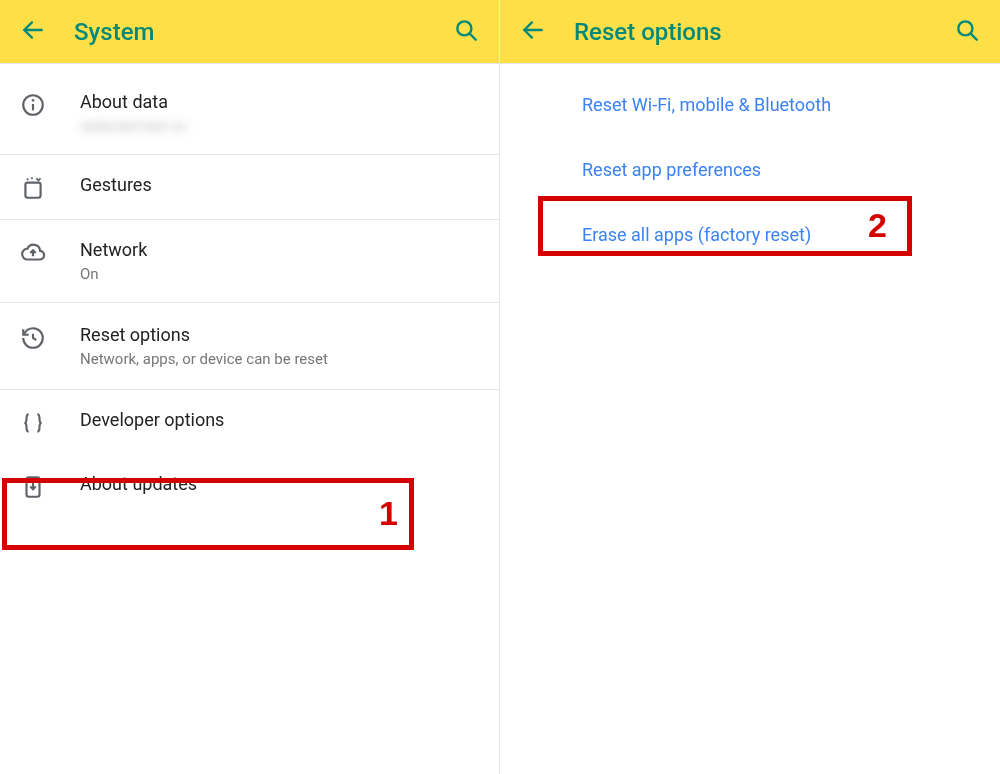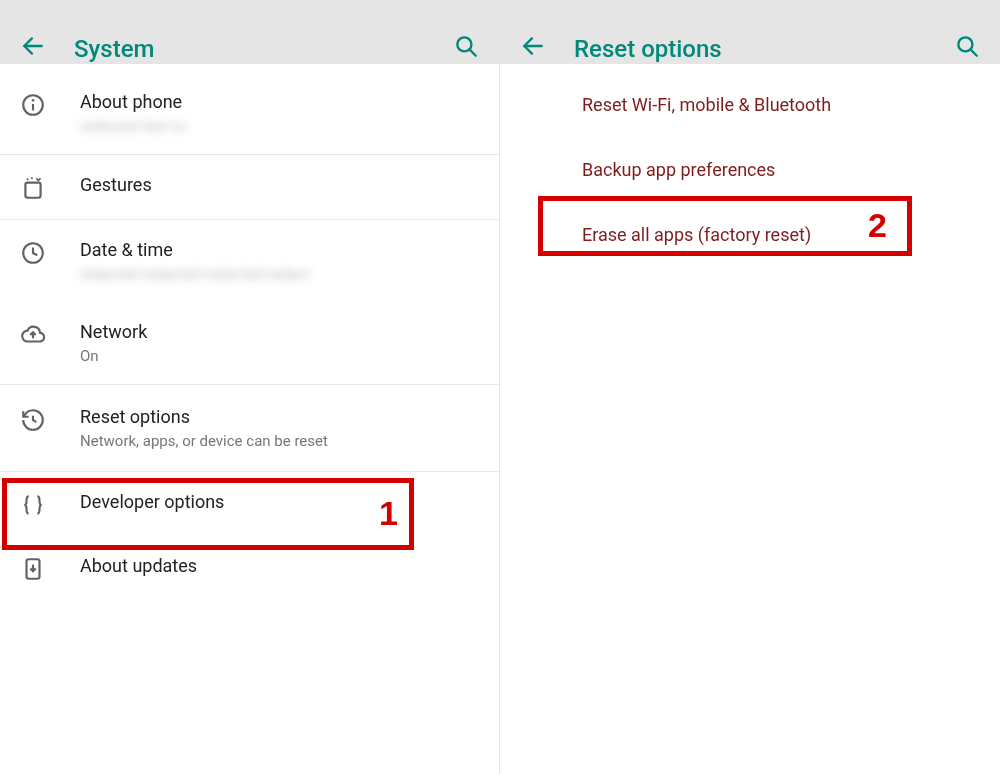--- a/index.html
+++ b/index.html
@@ -11,23 +11,23 @@
     position:relative; overflow:hidden;
   }
   .panel {
     position:absolute; top:0; height:774px;
     background:#fff;
   }
   .panel-left  { left:0;   width:500px; border-right:1px solid #e7e7e7; }
   .panel-right { left:500px; width:500px; }
 
   .appbar {
-    height:64px; display:flex; align-items:flex-end;
+    height:64px; display:flex; align-items:center;
     padding:0 20px;
-    background:#e5e5e5;
+    background:#fde047;
     border-bottom:1px solid #e5e5e5;
   }
   .appbar .back { color:#00897b; cursor:pointer; }
   .appbar .title {
     margin-left:28px; font-size:24px; font-weight:500;
     color:#00897b; flex:1;
   }
   .appbar .search { color:#00897b; cursor:pointer; }
 
   .list { padding-top:8px; }
@@ -42,21 +42,21 @@
   }
   .row .iconbox svg { color:#5f6368; }
   .row .texts { flex:1; }
   .ttl { font-size:18px; color:#222; line-height:24px; }
   .sub { font-size:15px; color:#777; margin-top:2px; line-height:20px; }
   .sub.blur { filter: blur(4px); color:#bbb; }
   .divider { height:1px; background:#e7e7e7; margin:0; }
 
   .row-r {
     padding:22px 20px 22px 82px;
-    font-size:18px; color:#7f1d1d; cursor:pointer;
+    font-size:18px; color:#3b82f6; cursor:pointer;
   }
 
   .callout {
     position:absolute; border:5px solid #d40000;
     pointer-events:none;
   }
   .call-num {
     position:absolute; color:#d40000; font-weight:800; font-size:34px;
     font-family: Arial, sans-serif;
   }
@@ -85,21 +85,21 @@
 
     <div class="row">
       <span class="iconbox">
         <svg width="26" height="26" viewBox="0 0 24 24" fill="none" stroke="currentColor" stroke-width="2">
             <circle cx="12" cy="12" r="9"></circle>
             <line x1="12" y1="11" x2="12" y2="17"></line>
             <circle cx="12" cy="7.7" r="1.2" fill="currentColor" stroke="none"></circle>
           </svg>
       </span>
       <span class="texts">
-        <div class="ttl">About phone</div>
+        <div class="ttl">About data</div>
         <div class="sub blur">redacted text xx</div>
       </span>
     </div>
     <div class="divider"></div>
 
 
     <div class="row">
       <span class="iconbox">
         <svg width="26" height="26" viewBox="0 0 24 24" fill="none" stroke="currentColor" stroke-width="2">
             <rect x="5" y="7" width="14" height="14" rx="2"></rect>
@@ -107,32 +107,20 @@
             <circle cx="11" cy="3" r="1" fill="currentColor" stroke="none"></circle>
             <path d="M15 3l2 2 2-2" stroke-width="1.6"></path>
           </svg>
       </span>
       <span class="texts">
         <div class="ttl">Gestures</div>
       </span>
     </div>
     <div class="divider"></div>
 
-    <div class="row">
-      <span class="iconbox">
-        <svg width="26" height="26" viewBox="0 0 24 24" fill="none" stroke="currentColor" stroke-width="2">
-            <circle cx="12" cy="12" r="9"></circle>
-            <polyline points="12 7 12 12 16 14"></polyline>
-          </svg>
-      </span>
-      <span class="texts">
-        <div class="ttl">Date &amp; time</div>
-        <div class="sub blur">redacted redacted redacted redact</div>
-      </span>
-    </div>
 
     <div class="row">
       <span class="iconbox">
         <svg width="26" height="26" viewBox="0 0 24 24" fill="none" stroke="currentColor" stroke-width="2">
             <path d="M7 18a5 5 0 010-10 6 6 0 0111.5 2A4 4 0 0118 18H7z"></path>
             <polyline points="12 15 12 10"></polyline>
             <polyline points="9.5 12 12 9.5 14.5 12"></polyline>
           </svg>
       </span>
       <span class="texts">
@@ -207,21 +195,21 @@
           <line x1="21" y1="21" x2="15.2" y2="15.2"></line>
         </svg>
     </span>
   </div>
 
   <div class="list">
     <div class="row-r">
       <span>Reset Wi-Fi, mobile &amp; Bluetooth</span>
     </div>
     <div class="row-r">
-      <span>Backup app preferences</span>
+      <span>Reset app preferences</span>
     </div>
     <div class="row-r">
       <span>Erase all apps (factory reset)</span>
     </div>
   </div>
 
   <div class="callout" style="left:38px; top:196px; width:374px; height:60px;"></div>
   <div class="call-num" style="left:368px; top:206px;">2</div>
 </div>
 

